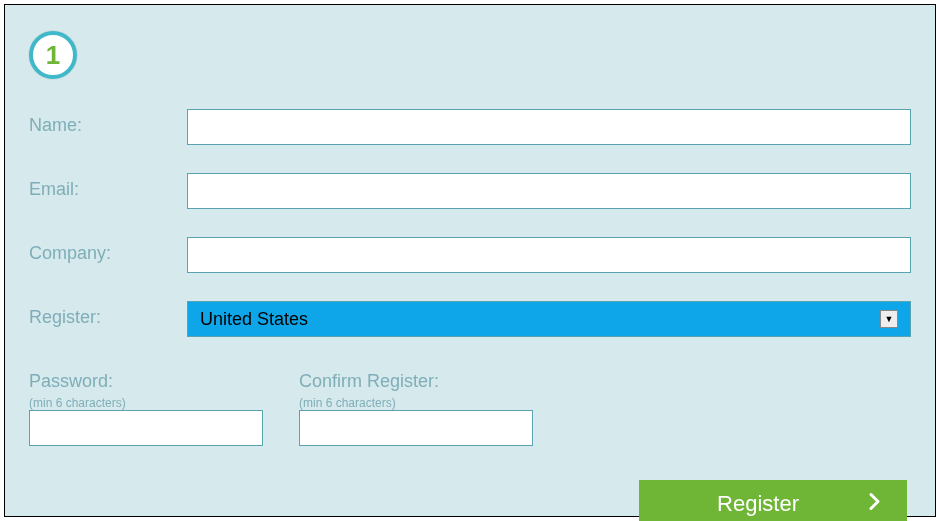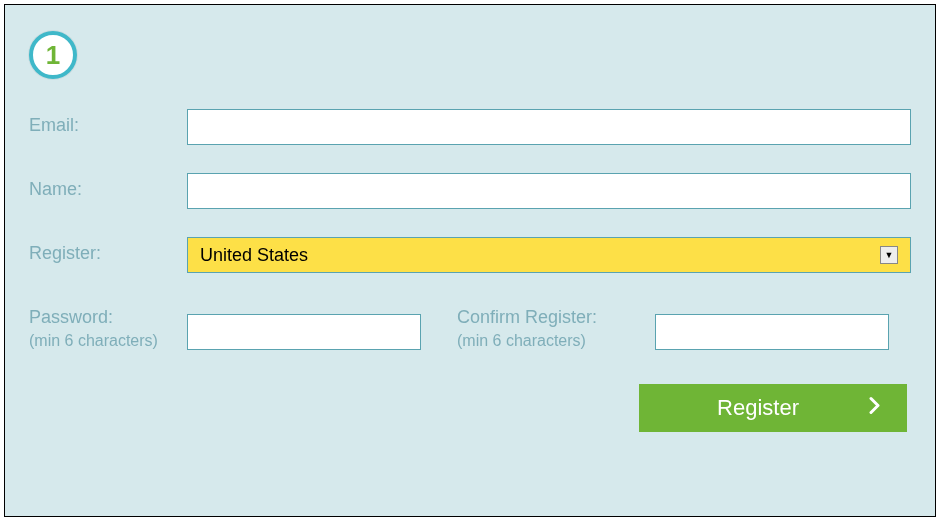--- a/index.html
+++ b/index.html
@@ -54,21 +54,21 @@
       margin-bottom: 28px;
     }
     .label {
       width: 158px;
       color: #7faeb9;
       font-size: 18px;
       padding-top: 6px;
     }
     .label-hint {
       display: block;
-      font-size: 16px;
+      font-size: 12px;
       color: #7faeb9;
       margin-top: 4px;
     }
     .input-text {
       flex: 1;
       height: 36px;
       border: 1px solid #5aa3b0;
       background: #fff;
       font-size: 16px;
       padding: 0 10px;
@@ -86,21 +86,21 @@
       outline: none;
     }
     .select-wrap {
       flex: 1;
       position: relative;
     }
     .select-box {
       width: 100%;
       height: 36px;
       border: 1px solid #5aa3b0;
-      background: #fde047;
+      background: #0ea5e9;
       font-size: 18px;
       padding: 0 12px;
       color: #000;
       display: flex;
       align-items: center;
       justify-content: space-between;
       cursor: default;
     }
     .select-arrow {
       width: 18px;
@@ -113,21 +113,22 @@
       font-size: 9px;
       color: #000;
     }
     .password-row {
       display: flex;
       align-items: flex-start;
       margin-bottom: 34px;
     }
     .pw-group {
       display: flex;
-      align-items: flex-end;
+      align-items: flex-start;
+      flex-direction: column;
     }
     .pw-group.first {
       margin-right: 36px;
     }
     .pw-label {
       width: 158px;
       color: #7faeb9;
       font-size: 18px;
       padding-top: 6px;
     }
@@ -173,29 +174,33 @@
 
 <div class="panel">
 
   <div class="header">
     <div class="step-circle">
       <span class="step-number">1</span>
     </div>
   </div>
 
   <div class="form-row">
+    <div class="label">Name:</div>
+    <input type="text" class="input-text" value="" style="">
+  </div>
+
+  <div class="form-row">
     <div class="label">Email:</div>
     <input type="text" class="input-text" value="" style="">
   </div>
 
   <div class="form-row">
-    <div class="label">Name:</div>
+    <div class="label">Company:</div>
     <input type="text" class="input-text" value="" style="">
   </div>
-
 
   <div class="form-row">
     <div class="label">Register:</div>
     <div class="select-wrap">
       <div class="select-box">
         <span>United States</span>
         <span class="select-arrow">▼</span>
       </div>
     </div>
   </div>

